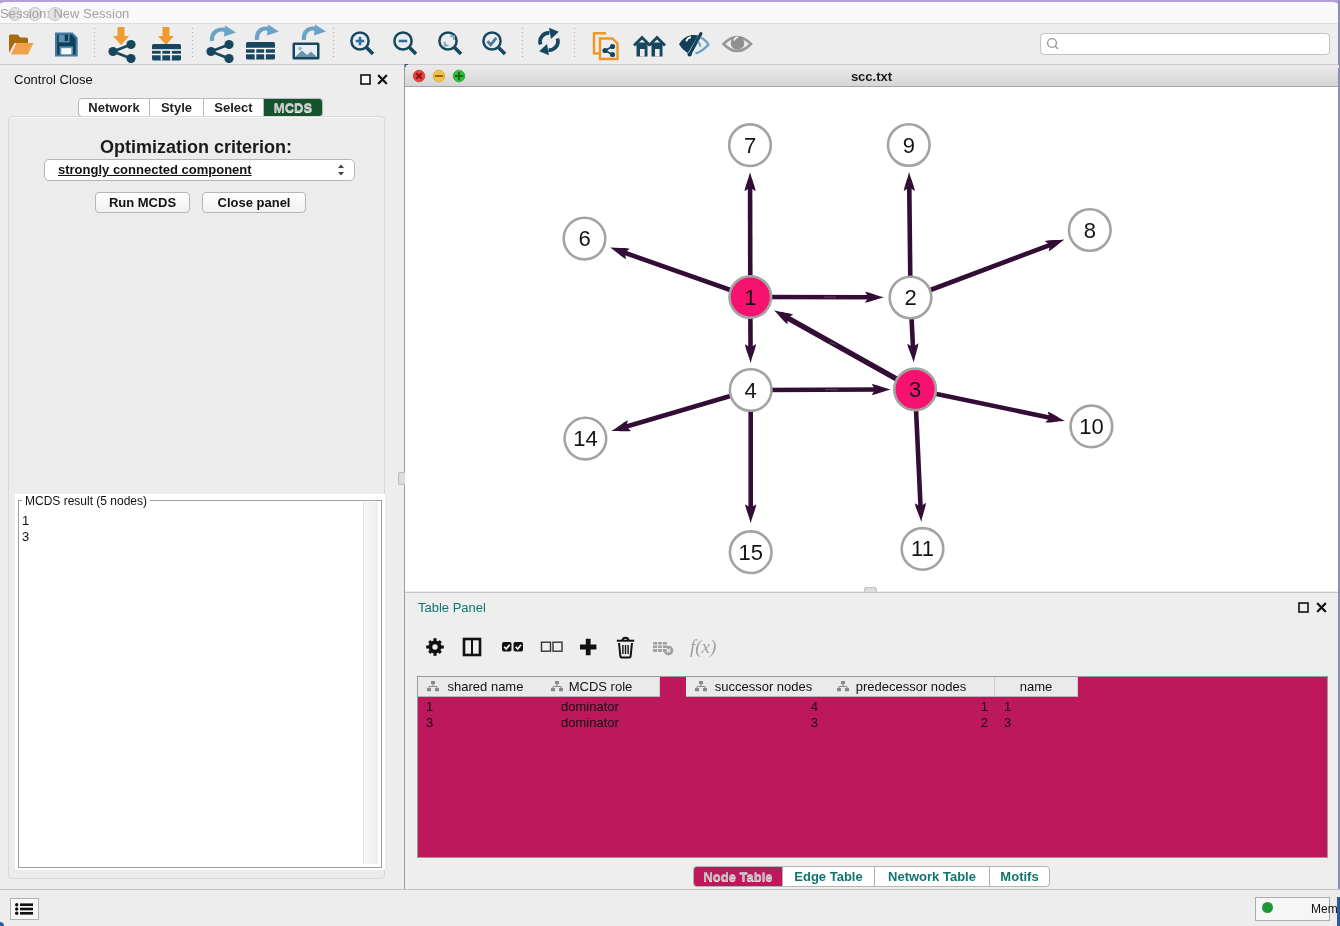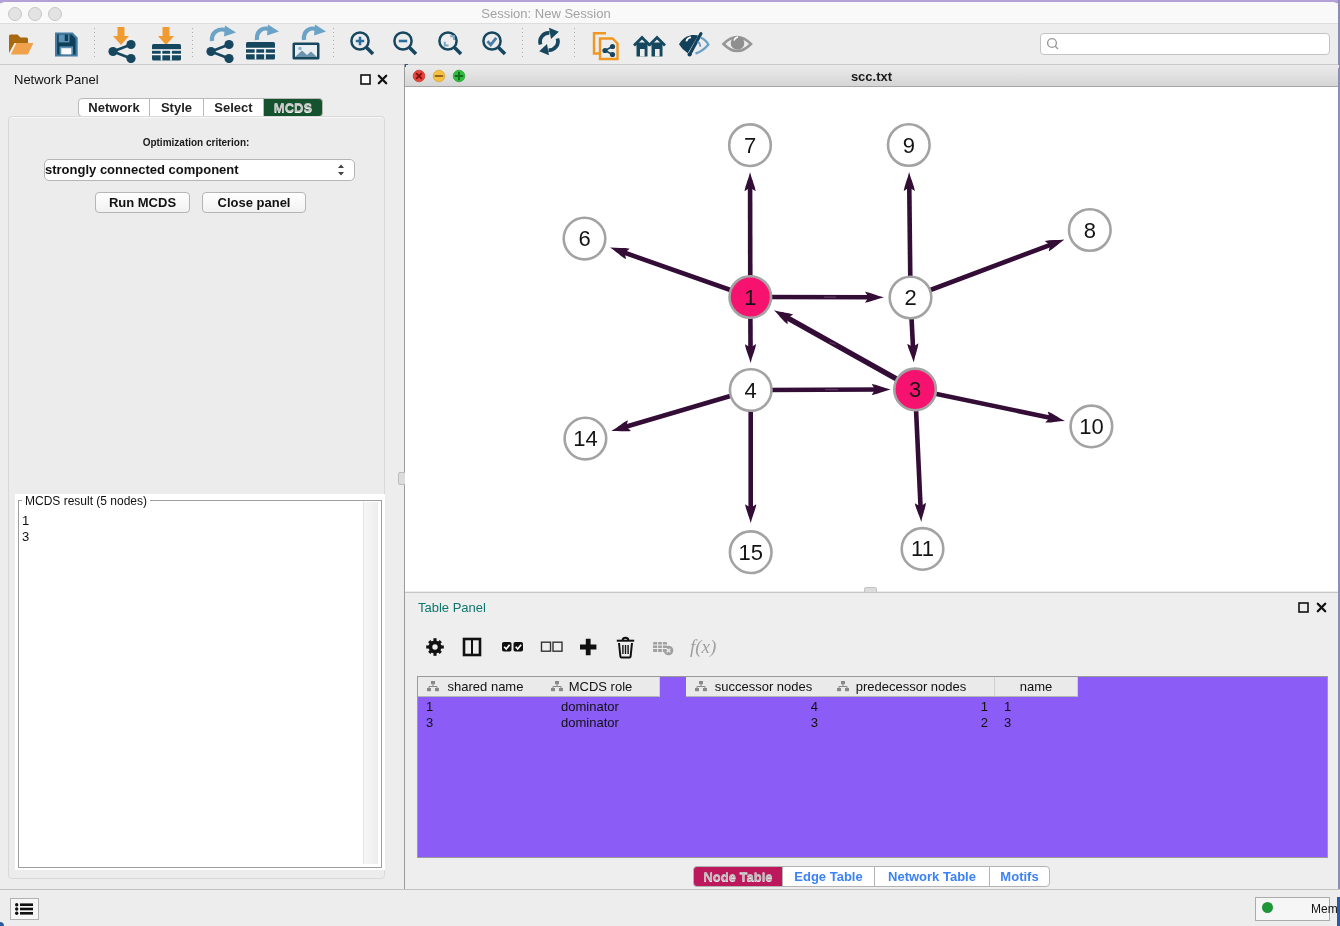--- a/index.html
+++ b/index.html
@@ -4,59 +4,59 @@
 <style>
 html,body{margin:0;padding:0;}
 body{width:1340px;height:926px;overflow:hidden;position:relative;background:#ededed;
  font-family:"Liberation Sans",sans-serif;}
 .abs{position:absolute;}
 
 #purpletop{left:0;top:0;width:1340px;height:3px;background:#b2a0d6;}
 #purpleright{right:0;top:0;width:2px;height:926px;background:#8e8db9;}
 #titlebar{left:0;top:2px;width:1338px;height:21px;background:#f9f9f9;border-radius:5px 5px 0 0;}
 .tl{width:12px;height:12px;border-radius:50%;background:#e3e3e3;border:1px solid #c7c7c7;top:7px;}
-#titletext{top:6px;left:0;width:1092px;text-align:center;font-size:13px;color:#a2a2a2;}
+#titletext{top:6px;left:0;width:1092px;text-align:left;font-size:13px;color:#a2a2a2;}
 #toolbar{left:0;top:23px;width:1338px;height:40px;background:#ededed;border-bottom:1px solid #c9c9c9;border-top:1px solid #ddd;}
 .sep{top:28px;width:1px;height:32px;background-image:linear-gradient(#aaa 30%,transparent 30%);background-size:1px 4px;}
 #search{left:1040px;top:33px;width:288px;height:20px;background:#fff;border:1px solid #c3c3c3;border-radius:4px;}
 
 #cp-title{left:14px;top:72px;font-size:13px;color:#111;}
 .winbtn{top:74px;}
 .tab{position:absolute;top:0;height:17px;border:1px solid #b9b9b9;background:#fff;
  font-size:13px;font-weight:bold;color:#222;text-align:center;line-height:17px;}
 #tabc{left:8px;top:116px;width:375px;height:761px;background:#ececec;border:1px solid #d8d8d8;
  border-radius:4px;box-shadow:inset 0 1px 0 #f8f8f8;}
-#optlabel{left:0px;top:137px;width:392px;text-align:center;font-weight:bold;font-size:10px;color:#1a1a1a;}
+#optlabel{left:0px;top:137px;width:392px;text-align:center;font-weight:bold;font-size:18px;color:#1a1a1a;}
 #dropdown{box-sizing:border-box;left:44px;top:159px;width:311px;height:22px;background:#fff;border:1px solid #b5b5b5;border-radius:5px;
- font-size:13px;font-weight:bold;color:#111;line-height:20px;}
+ font-size:13px;font-weight:bold;color:#111;line-height:20px;padding-left:13px;text-decoration:underline;}
 .btn{height:19px;background:linear-gradient(#ffffff,#f1f1f1);border:1px solid #b5b5b5;border-radius:4px;
  font-size:13px;font-weight:bold;color:#111;text-align:center;line-height:19px;top:192px;}
 #mcdsbox{left:15px;top:494px;width:370px;height:376px;background:#fff;}
 #mcdsborder{left:3px;top:6px;width:362px;height:366px;border:1px solid #9e9e9e;}
 #mcdslabel{left:7px;top:0px;background:#fff;padding:0 3px;font-size:12px;color:#111;}
 #mcdsscroll{right:7px;top:8px;width:14px;height:362px;background:linear-gradient(90deg,#f7f7f7,#ededed);border-left:1px solid #e3e3e3;}
 
 #vsplit{left:404px;top:64px;width:1px;height:825px;background:#9b9b9b;}
 #vgrab{left:398px;top:472px;width:6px;height:11px;background:#dcdcdc;border:1px solid #bdbdbd;border-radius:2px;}
 
 #nettitle{left:405px;top:65px;width:933px;height:21px;background:linear-gradient(#ececec,#d5d5d5);border-bottom:1px solid #a6a6a6;}
 #nettext{top:69px;left:405px;width:933px;text-align:center;font-size:13px;font-weight:bold;color:#1a1a1a;}
 #canvas{left:405px;top:87px;width:933px;height:504px;background:#fff;}
 #hgrab{left:864px;top:587px;width:11px;height:6px;background:#dcdcdc;border:1px solid #c3c3c3;border-radius:2px;}
 
 #tablepanel{left:405px;top:592px;width:933px;height:297px;background:#eeeeee;border-top:1px solid #c6c6c6;}
 #tp-title{left:418px;top:600px;font-size:13px;color:#0f766e;}
-#tbl{left:417px;top:676px;width:909px;height:180px;background:#8b5cf6;border:1px solid #9a9a9a;}
+#tbl{left:417px;top:676px;width:909px;height:180px;background:#be185d;border:1px solid #9a9a9a;}
 .th{position:absolute;top:0;height:19px;background:#eaeaea;border-right:1px solid #cfcfcf;border-bottom:1px solid #b5b5b5;
  font-size:13px;color:#111;text-align:center;line-height:19px;}
 .colicon{position:absolute;left:9px;top:4px;}
 .td{position:absolute;font-size:13px;color:#111;}
 
 .btab{position:absolute;top:866px;height:19px;border:1px solid #b3b3b3;background:#fff;font-size:13px;font-weight:bold;
- color:#3b82f6;text-align:center;line-height:19px;}
+ color:#0f766e;text-align:center;line-height:19px;}
 
 #statusbar{left:0;top:889px;width:1340px;height:37px;background:#ededed;border-top:1px solid #c2c2c2;}
 #listbtn{left:10px;top:898px;width:27px;height:20px;background:#f7f7f7;border:1px solid #b2b2b2;}
 #membtn{left:1255px;top:897px;width:73px;height:22px;background:#f6f6f6;border:1px solid #ababab;font-size:12px;color:#111;}
 .bluecorner{width:8px;height:8px;background:#2b5a9d;}
 </style>
 </head>
 <body>
 <div class="abs" id="purpletop"></div>
 <div class="abs" id="purpleright"></div>
@@ -193,21 +193,21 @@
 <path d="M723.5,21 Q737,7 751,21 Q737,35 723.5,21 Z" fill="none" stroke="#979797" stroke-width="2.6"></path>
 <circle cx="737.5" cy="20" r="6.8" fill="#8f8f8f"></circle>
 <path d="M734,17.5 Q735,14.6 738,14" stroke="#fff" stroke-width="1.5" fill="none"></path>
 </svg>
 <div class="abs" id="search"></div>
 <svg class="abs" style="left:1046px;top:37px" width="14" height="14" viewBox="0 0 14 14">
  <circle cx="6" cy="6" r="4.4" fill="none" stroke="#999" stroke-width="1.4"></circle>
  <line x1="9.3" y1="9.3" x2="12" y2="12" stroke="#999" stroke-width="1.4"></line>
 </svg>
 
-<div class="abs" id="cp-title">Network Panel</div>
+<div class="abs" id="cp-title">Control Close</div>
 <svg class="abs winbtn" style="left:360px;" width="11" height="11" viewBox="0 0 11 11">
  <rect x="1" y="1" width="9" height="9" fill="#fff" stroke="#111" stroke-width="1.6"></rect>
 </svg>
 <svg class="abs winbtn" style="left:377px;" width="11" height="11" viewBox="0 0 11 11">
  <path d="M1.8,1.8 L9.2,9.2 M9.2,1.8 L1.8,9.2" stroke="#111" stroke-width="2.3" stroke-linecap="round"></path>
 </svg>
 <div class="abs tab" style="left:78px;top:98px;width:70px;border-radius:4px 0 0 4px;">Network</div>
 <div class="abs tab" style="left:149px;top:98px;width:53px;">Style</div>
 <div class="abs tab" style="left:203px;top:98px;width:59px;">Select</div>
 <div class="abs tab" style="left:263px;top:98px;width:58px;border-radius:0 4px 4px 0;background:#14532d;color:#c6c6c6;text-shadow:0 1px 0 #f4f4f4;">MCDS</div>

